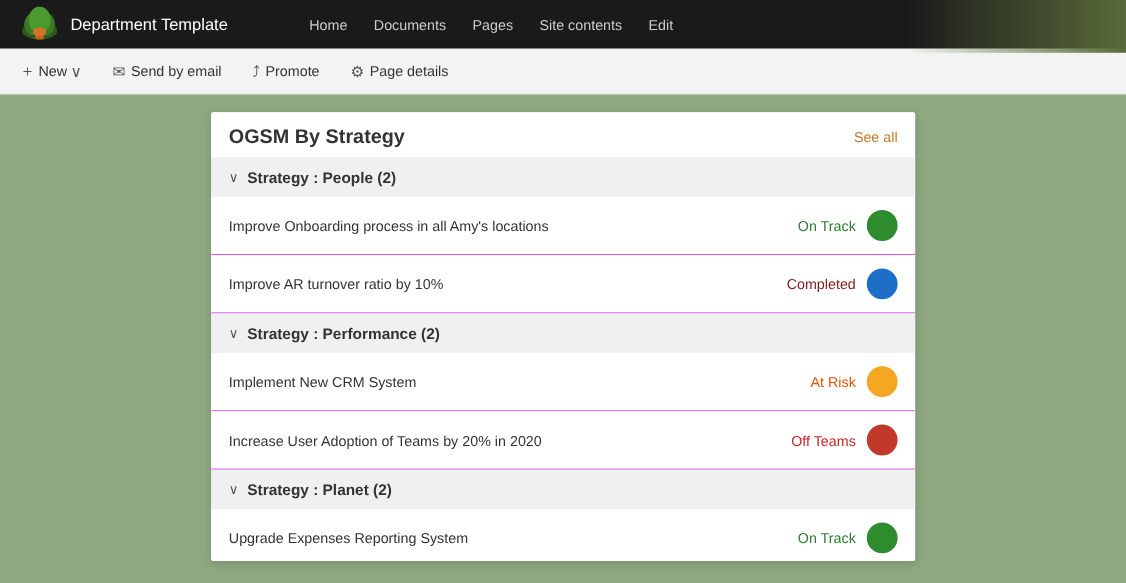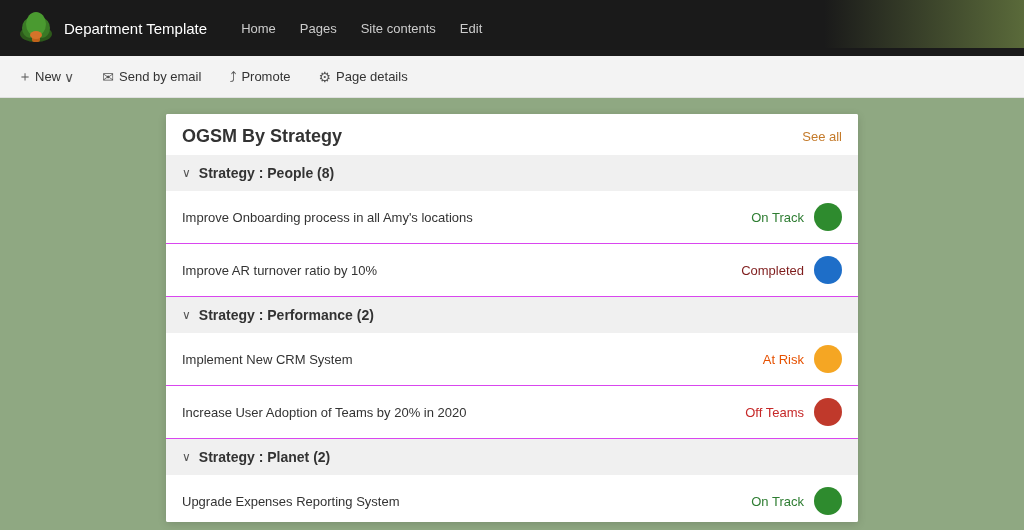--- a/index.html
+++ b/index.html
@@ -1,25 +1,26 @@
 <!DOCTYPE html>
 <html><head>
   <meta charset="utf-8">
   <style>
     * { box-sizing: border-box; margin: 0; padding: 0; }
     body { font-family: 'Segoe UI', Tahoma, Geneva, Verdana, sans-serif; width: 1024px; height: 530px; overflow: hidden; background: #8fa882; }
 
     
     .top-nav {
       background: #1a1a1a;
-      height: 56px;
+      height: 44px;
       display: flex;
       align-items: center;
       padding: 0 16px;
       position: relative;
+      gap: 40px;
     }
     .top-nav-logo {
       display: flex;
       align-items: center;
       gap: 8px;
       margin-right: 24px;
     }
     .logo-icon {
       width: 40px;
       height: 32px;
@@ -84,21 +85,21 @@
     .main-content {
       background: #8fa882;
       padding: 16px 0;
       height: calc(530px - 90px);
       display: flex;
       justify-content: center;
     }
 
     .ogsm-widget {
       background: white;
-      width: 692px;
+      width: 640px;
       border-radius: 2px;
       box-shadow: 0 2px 8px rgba(0,0,0,0.15);
       overflow: hidden;
     }
 
     .widget-header {
       display: flex;
       justify-content: space-between;
       align-items: center;
       padding: 12px 16px 8px 16px;
@@ -193,20 +194,21 @@
       <ellipse cx="14" cy="16" rx="8" ry="10" fill="#3a7a25"></ellipse>
       <ellipse cx="26" cy="16" rx="8" ry="10" fill="#3a7a25"></ellipse>
       <ellipse cx="20" cy="12" rx="10" ry="12" fill="#4a9a30"></ellipse>
       <rect x="16" y="22" width="8" height="8" fill="#c0621a" rx="2"></rect>
       <ellipse cx="20" cy="23" rx="6" ry="4" fill="#d4732a"></ellipse>
     </svg>
     <span class="logo-text">Department Template</span>
   </div>
   <div class="top-nav-links">
     <span class="nav-link">Home</span>
+    <span class="nav-link">Documents</span>
     <span class="nav-link">Pages</span>
     <span class="nav-link">Site contents</span>
     <span class="nav-link">Edit</span>
   </div>
   <div class="nav-photo"></div>
 </nav>
 
 <div class="toolbar">
   <div class="toolbar-item new-btn">
     <span class="toolbar-icon">＋</span>
@@ -231,21 +233,21 @@
   <div class="ogsm-widget">
 
     <div class="widget-header">
       <h2 class="widget-title">OGSM By Strategy</h2>
       <span class="see-all-link">See all</span>
     </div>
 
     <div id="strategies-container">
         <div class="strategy-header">
     <span class="chevron-icon">∨</span>
-    <span class="strategy-header-text">Strategy : People (8)</span>
+    <span class="strategy-header-text">Strategy : People (2)</span>
   </div>
         <div class="strategy-item">
       <span class="item-label">Improve Onboarding process in all Amy's locations</span>
       <div class="item-status">
         <span class="status-text status-on-track">On Track</span>
         <div class="status-dot dot-green"></div>
       </div>
     </div>
         <div class="strategy-item">
       <span class="item-label">Improve AR turnover ratio by 10%</span>

